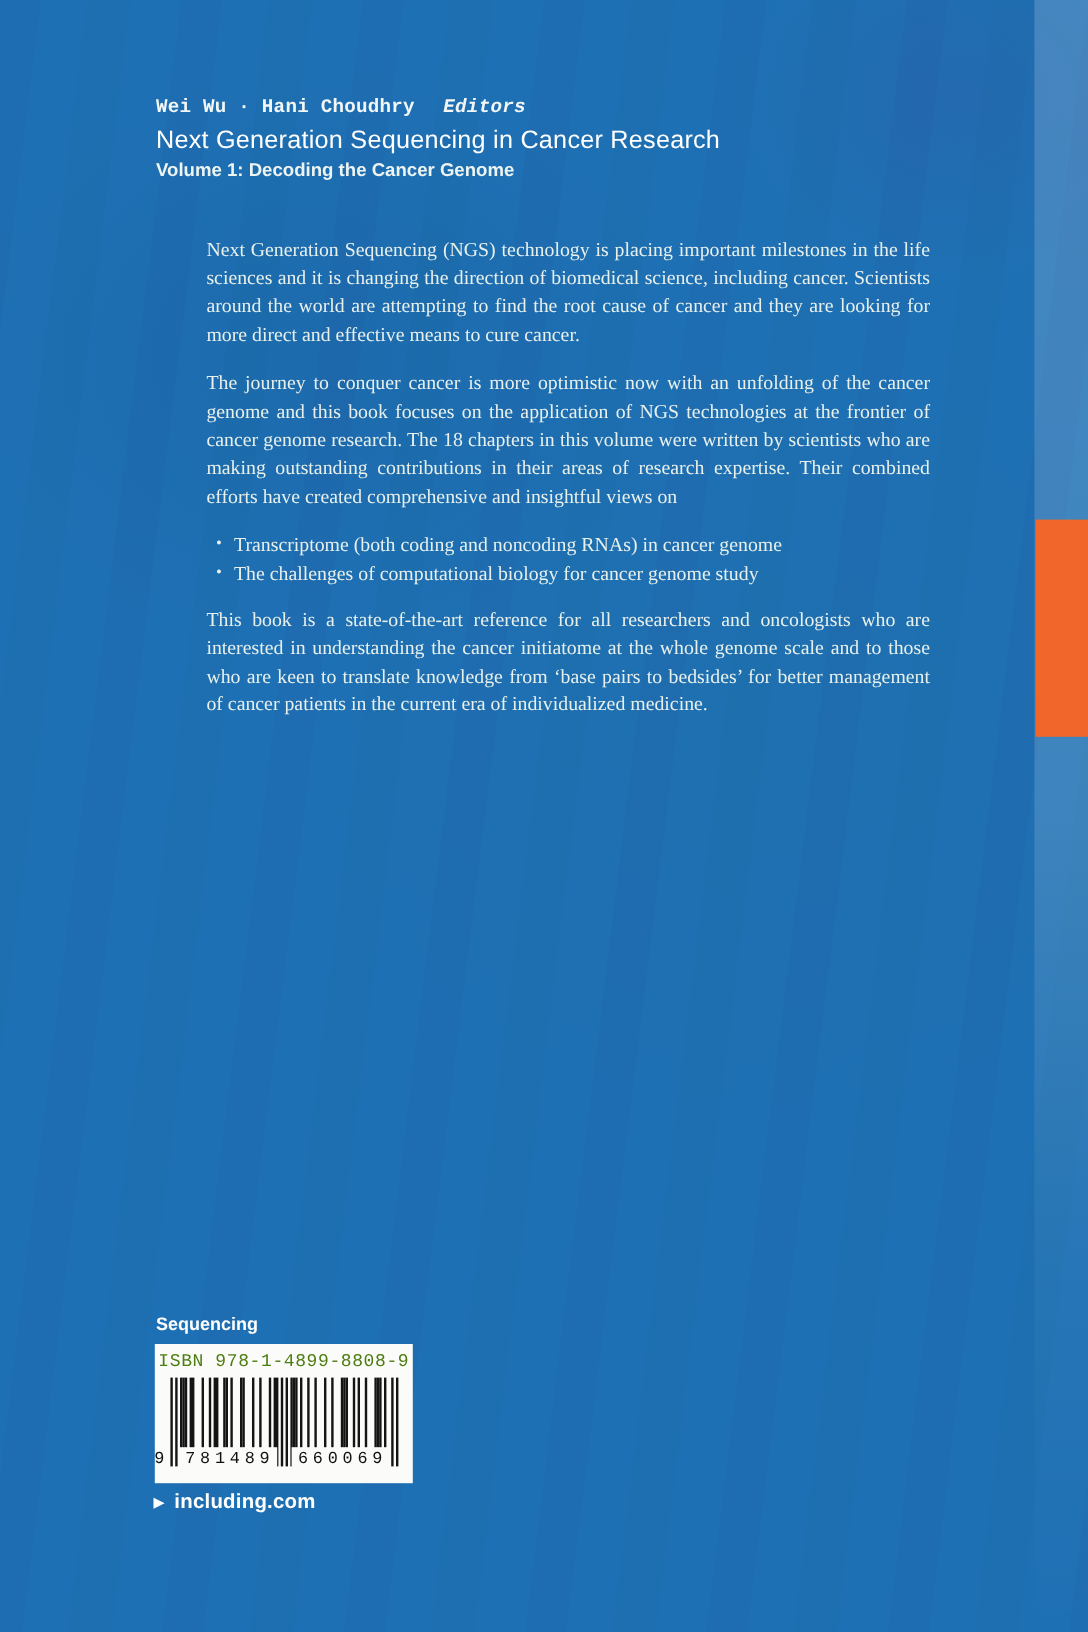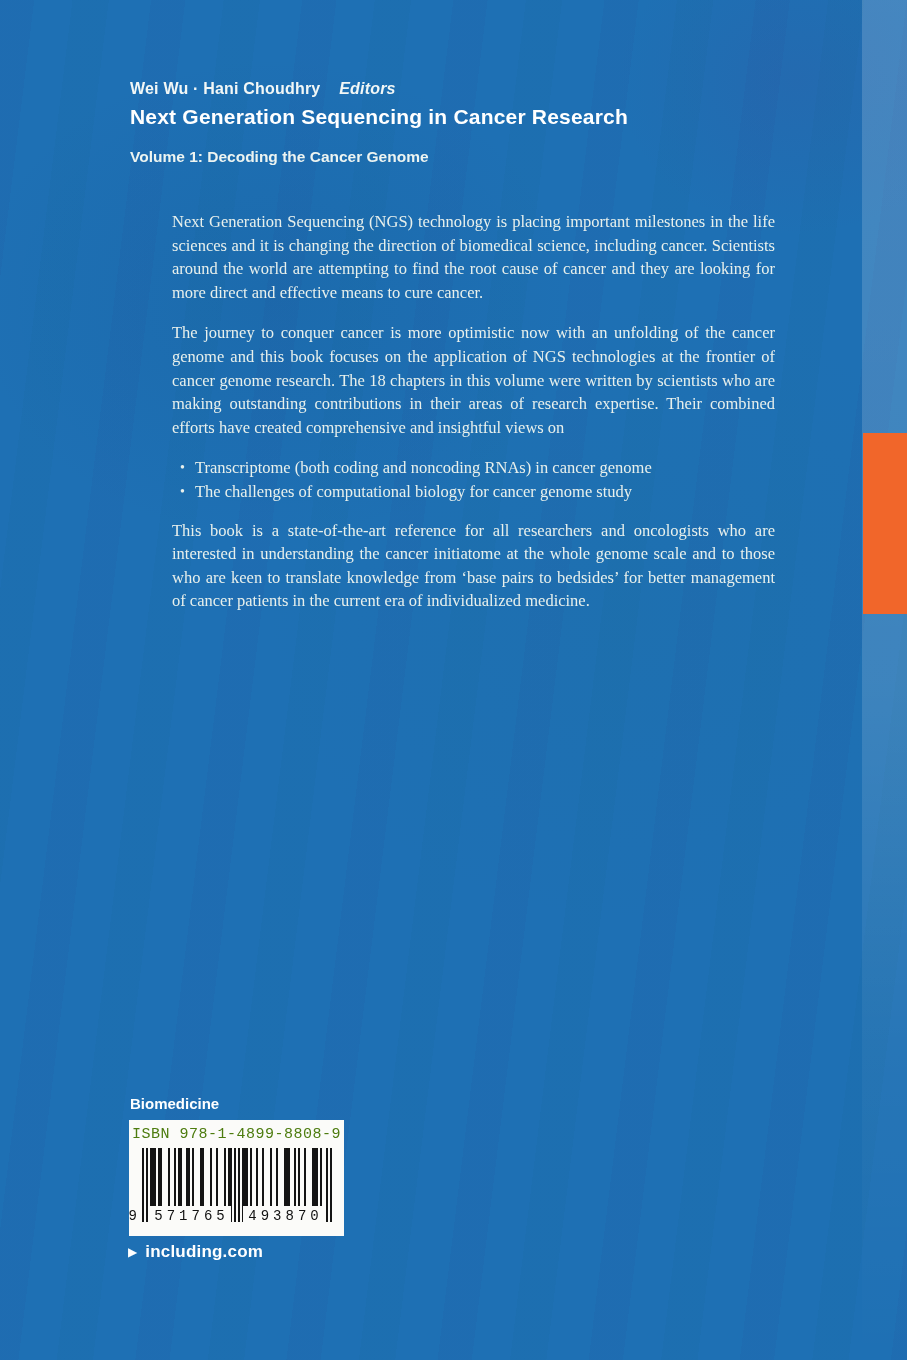--- a/index.html
+++ b/index.html
@@ -58,36 +58,37 @@
     width: 645px;
     z-index: 3;
     color: var(--heading_text, #fff);
   }
 
   .authors-line {
     font-size: 16px;
     font-weight: 600;
     color: #F2F7F6;
     letter-spacing: 0.2px;
+    font-family: Liberation Mono, monospace;
   }
   .authors-line .editors {
     font-style: italic;
     margin-left: 14px;
   }
 
   .title {
     margin: 7px 0 0 0;
     font-size: 21px;
-    font-weight: 700;
+    font-weight: 400;
     letter-spacing: 0.2px;
     color: #FFFFFF;
   }
 
   .subtitle {
-    margin-top: 19px;
+    margin-top: 5px;
     font-size: 15.5px;
     font-weight: 600;
     color: #EDF4F1;
   }
 
   .blurb {
     margin-top: 44px;
     font-family: "Liberation Serif", "DejaVu Serif", serif;
     font-size: 16.5px;
     line-height: 23.6px;
@@ -210,21 +211,21 @@
       <p>Next Generation Sequencing (NGS) technology is placing important milestones in the life sciences and it is changing the direction of biomedical science, including cancer. Scientists around the world are attempting to find the root cause of cancer and they are looking for more direct and effective means to cure cancer.</p>
       <p>The journey to conquer cancer is more optimistic now with an unfolding of the cancer genome and this book focuses on the application of NGS technologies at the frontier of cancer genome research. The 18 chapters in this volume were written by scientists who are making outstanding contributions in their areas of research expertise. Their combined efforts have created comprehensive and insightful views on</p>
       <ul class="bullets">
         <li>Transcriptome (both coding and noncoding RNAs) in cancer genome</li>
         <li>The challenges of computational biology for cancer genome study</li>
       </ul>
       <p>This book is a state-of-the-art reference for all researchers and oncologists who are interested in understanding the cancer initiatome at the whole genome scale and to those who are keen to translate knowledge from ‘base pairs to bedsides’ for better management of cancer patients in the current era of individualized medicine.</p>
     </div>
   </div>
 
-  <div class="category">Biomedicine</div>
+  <div class="category">Sequencing</div>
 
   <div class="barcode-box">
     <div class="isbn">ISBN 978-1-4899-8808-9</div>
     <div class="bars-wrap">
       <div class="bars">
           <div class="bar"></div>
           <div class="space"></div>
           <div class="bar"></div>
           <div class="space"></div>
           <div class="bar"></div>
@@ -314,22 +315,22 @@
           <div class="space"></div>
           <div class="bar"></div>
           <div class="space"></div>
           <div class="space"></div>
           <div class="bar"></div>
           <div class="space"></div>
           <div class="bar"></div>
         </div>
       <div class="digits">
         <span class="lead">9</span>
-        <span class="g1">571765</span>
-        <span class="g2">493870</span>
+        <span class="g1">781489</span>
+        <span class="g2">660069</span>
       </div>
     </div>
   </div>
 
   <div class="springer">
     <span class="tri">▶</span>
     <span class="url">including.com</span>
   </div>
 </div>
 

